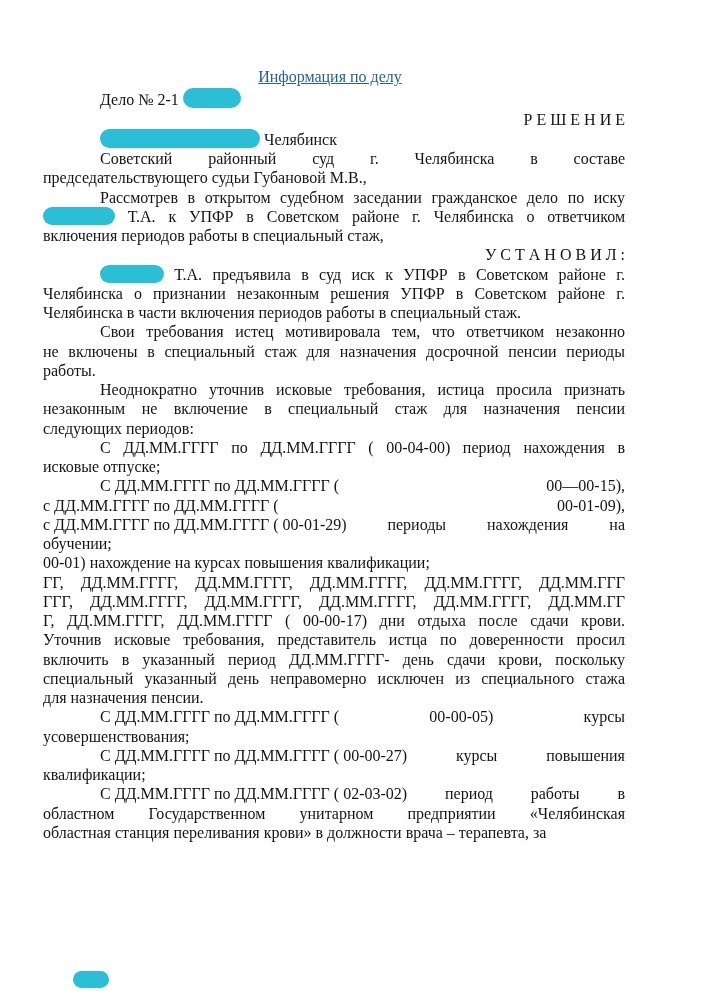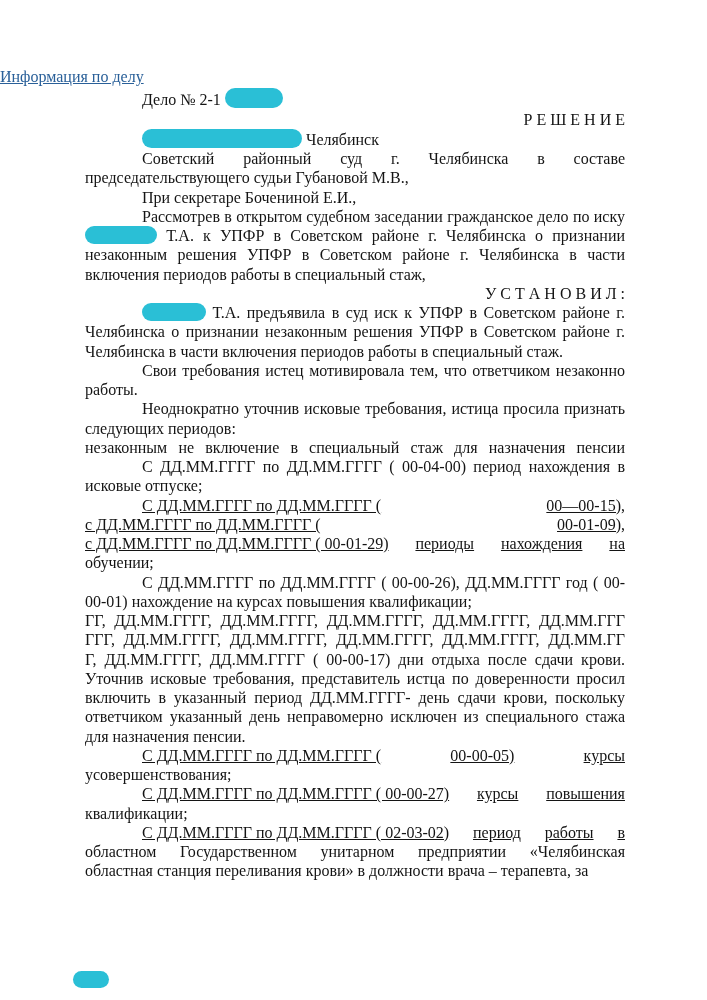--- a/index.html
+++ b/index.html
@@ -10,37 +10,37 @@
     background:#ffffff;
     font-family:"Liberation Serif","DejaVu Serif",serif;
     font-size:16px;
     line-height:19.25px;
     color:var(--text,#141414);
     overflow:hidden;
   }
   .link-row{
     padding-top:67px;
     padding-right:47px;
-    text-align:left;
+    text-align:center;
   }
   .case-link{
     color:var(--link,#2A6099);
     text-decoration:underline;
     cursor:pointer;
   }
   .doc-body{
     margin-top:2px;
-    padding-left:85px;
+    padding-left:43px;
     padding-right:82px; 
   }
   .line{min-height:19.25px;}
   .l{text-align:left;}
   .c{text-align:right;}
   .j{text-align:justify;text-align-last:justify;}
-  .split{display:flex;justify-content:space-between;text-decoration:underline;}
+  .split{display:flex;justify-content:space-between;}
   .ind{padding-left:57px;}
   .blob{
     display:inline-block;
     background:var(--redaction,#2ABFD6);
     border-radius:10px;
     vertical-align:-3px;
     height:18px;
   }
   .bottom-blob{
     position:absolute;
@@ -59,59 +59,57 @@
   <div class="link-row">
     <a href="#" class="case-link">Информация по делу</a>
   </div>
 
   <div class="doc-body" id="doc-body">
       <div class="line l ind"><span>Дело № 2-1</span> <span class="blob" style="width: 58px; height: 20px;"></span></div>
       <div class="line c"><span>Р Е Ш Е Н И Е</span></div>
       <div class="line l ind"><span class="blob" style="width: 160px; height: 19px;"></span> <span>Челябинск</span></div>
       <div class="line j ind"><span>Советский районный суд г. Челябинска в составе</span></div>
       <div class="line l"><span>председательствующего судьи Губановой М.В.,</span></div>
-      <div class="line l ind"><span>При секретаре Бочениной Е.И.,</span></div>
       <div class="line j ind"><span>Рассмотрев в открытом судебном заседании гражданское дело по иску</span></div>
-      <div class="line j"><span class="blob" style="width: 72px; height: 18px;"></span> <span>Т.А. к УПФР в Советском районе г. Челябинска о признании</span></div>
-      <div class="line j"><span>незаконным решения УПФР в Советском районе г. Челябинска в части</span></div>
+      <div class="line j"><span class="blob" style="width: 72px; height: 18px;"></span> <span>Т.А. к УПФР в Советском районе г. Челябинска о ответчиком</span></div>
       <div class="line l"><span>включения периодов работы в специальный стаж,</span></div>
       <div class="line c"><span>У С Т А Н О В И Л :</span></div>
       <div class="line j ind"><span class="blob" style="width: 64px; height: 18px;"></span> <span>Т.А. предъявила в суд иск к УПФР в Советском районе г.</span></div>
       <div class="line j"><span>Челябинска о признании незаконным решения УПФР в Советском районе г.</span></div>
       <div class="line l"><span>Челябинска в части включения периодов работы в специальный стаж.</span></div>
       <div class="line j ind"><span>Свои требования истец мотивировала тем, что ответчиком незаконно</span></div>
+      <div class="line j"><span>не включены в специальный стаж для назначения досрочной пенсии периоды</span></div>
       <div class="line l"><span>работы.</span></div>
       <div class="line j ind"><span>Неоднократно уточнив исковые требования, истица просила признать</span></div>
+      <div class="line j"><span>незаконным не включение в специальный стаж для назначения пенсии</span></div>
       <div class="line l"><span>следующих периодов:</span></div>
-      <div class="line j"><span>незаконным не включение в специальный стаж для назначения пенсии</span></div>
       <div class="line j ind"><span>С ДД.ММ.ГГГГ по ДД.ММ.ГГГГ ( 00-04-00) период нахождения в</span></div>
       <div class="line l"><span>исковые отпуске;</span></div>
       <div class="line split ind">
         <span>С ДД.ММ.ГГГГ по ДД.ММ.ГГГГ (</span>
         <span>00—00-15),</span>
       </div>
       <div class="line split">
         <span>с ДД.ММ.ГГГГ по ДД.ММ.ГГГГ (</span>
         <span>00-01-09),</span>
       </div>
       <div class="line split">
         <span>с ДД.ММ.ГГГГ по ДД.ММ.ГГГГ (  00-01-29)</span>
         <span>периоды</span>
         <span>нахождения</span>
         <span>на</span>
       </div>
       <div class="line l"><span>обучении;</span></div>
-      <div class="line j ind"><span>С ДД.ММ.ГГГГ по ДД.ММ.ГГГГ ( 00-00-26), ДД.ММ.ГГГГ год ( 00-</span></div>
       <div class="line l"><span>00-01) нахождение на курсах повышения квалификации;</span></div>
       <div class="line j"><span>ГГ, ДД.ММ.ГГГГ, ДД.ММ.ГГГГ, ДД.ММ.ГГГГ, ДД.ММ.ГГГГ, ДД.ММ.ГГГ</span></div>
       <div class="line j"><span>ГГГ, ДД.ММ.ГГГГ, ДД.ММ.ГГГГ, ДД.ММ.ГГГГ, ДД.ММ.ГГГГ, ДД.ММ.ГГ</span></div>
       <div class="line j"><span>Г, ДД.ММ.ГГГГ, ДД.ММ.ГГГГ ( 00-00-17) дни отдыха после сдачи крови.</span></div>
       <div class="line j"><span>Уточнив исковые требования, представитель истца по доверенности просил</span></div>
       <div class="line j"><span>включить в указанный период ДД.ММ.ГГГГ- день сдачи крови, поскольку</span></div>
-      <div class="line j"><span>ответчиком указанный день неправомерно исключен из специального стажа</span></div>
+      <div class="line j"><span>специальный указанный день неправомерно исключен из специального стажа</span></div>
       <div class="line l"><span>для назначения пенсии.</span></div>
       <div class="line split ind">
         <span>С ДД.ММ.ГГГГ по ДД.ММ.ГГГГ (</span>
         <span>00-00-05)</span>
         <span>курсы</span>
       </div>
       <div class="line l"><span>усовершенствования;</span></div>
       <div class="line split ind">
         <span>С ДД.ММ.ГГГГ по ДД.ММ.ГГГГ (  00-00-27)</span>
         <span>курсы</span>

